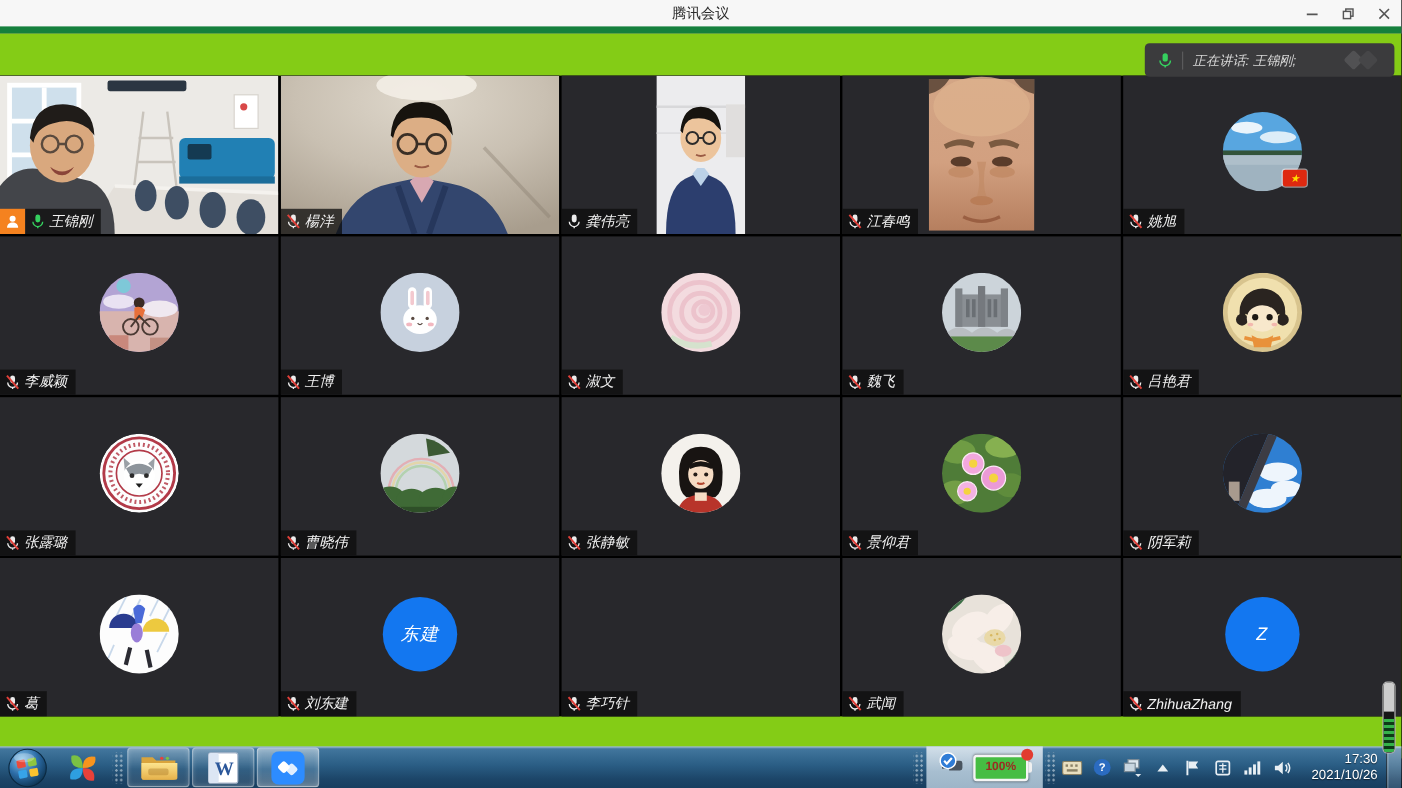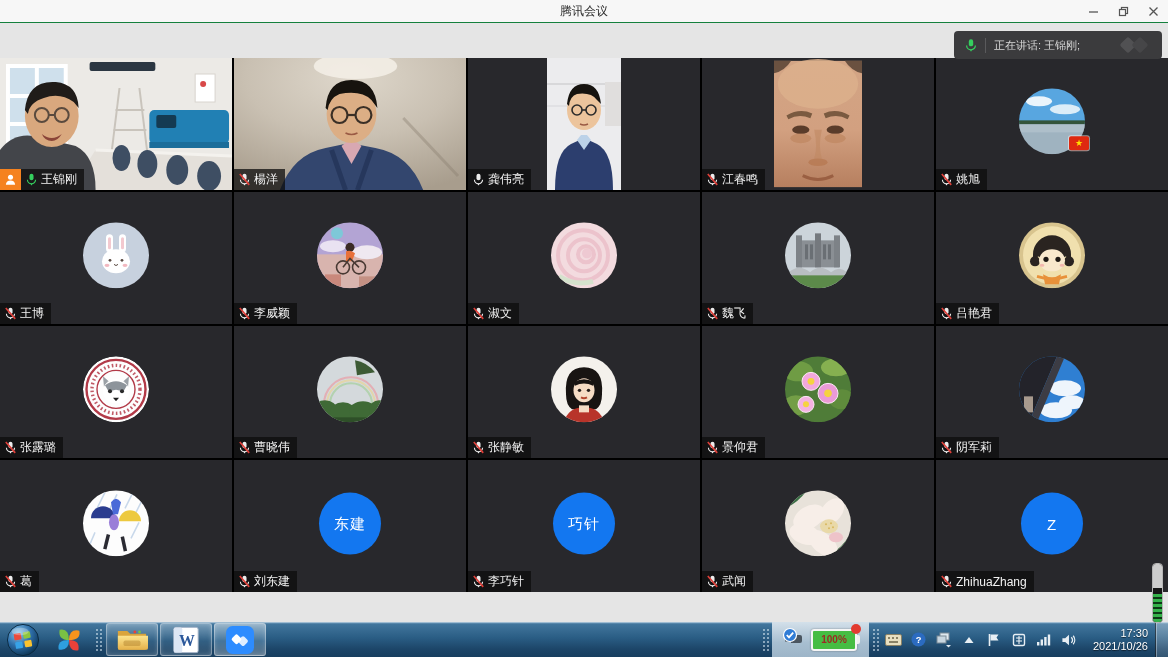--- a/index.html
+++ b/index.html
@@ -1,24 +1,24 @@
 <!DOCTYPE html>
 <html><head>
 <meta charset="utf-8">
 <style>
   html,body{margin:0;padding:0;overflow:hidden;background:#000;}
   body{width:1168px;height:657px;position:relative;font-family:"Liberation Sans",sans-serif;-webkit-font-smoothing:antialiased;}
   
-  .titlebar{height:22px;background:#f7f7f7;border-bottom:1px solid #15803d;position:relative;display:flex;align-items:center;}
+  .titlebar{height:22px;background:#f7f7f7;border-bottom:6px solid #15803d;position:relative;display:flex;align-items:center;}
   .title{position:absolute;left:0;right:0;text-align:center;font-size:12px;color:#2b2b2b;}
   .win-controls{margin-left:auto;display:flex;z-index:2;}
   .win-btn{width:30px;height:21px;display:flex;align-items:center;justify-content:center;color:#555;cursor:default;}
   .win-btn svg{display:block;}
   
-  .meeting{position:relative;height:604px;background:#e5e5e5;}
+  .meeting{position:relative;height:604px;background:#84cc16;font-style:italic;}
   .toast{position:absolute;top:8px;right:6px;width:208px;height:28px;background:#3b3b3d;border-radius:4px;display:flex;align-items:center;padding:0 10px;box-sizing:border-box;z-index:20;}
   .toast-divider{width:1px;height:15px;background:#5a5a5c;margin:0 8px 0 7px;}
   .toast-text{font-size:11px;color:#d8d8d8;white-space:nowrap;}
   .toast-wm{margin-left:auto;position:relative;width:34px;height:18px;}
   .toast-wm i{position:absolute;width:12px;height:12px;border-radius:2px;background:#4a4a4c;transform:rotate(45deg);top:3px;}
   .toast-wm i:first-child{left:4px;background:#515153;}
   .toast-wm i:last-child{left:16px;background:#464648;}
   .grid{position:absolute;top:35px;left:0;right:0;display:grid;grid-template-columns:repeat(5,1fr);grid-auto-rows:132px;gap:2px;background:#000;}
   .tile{position:relative;background:#28282c;overflow:hidden;}
   .tile.active{box-shadow:inset 0 0 0 1.5px #1fb351;}
@@ -299,50 +299,20 @@
                 <line x1="2.2" y1="1.2" x2="13.8" y2="14.6" stroke="#e0403a" stroke-width="2"></line>
               </svg>
             </span>
             <span>姚旭</span>
           </span>
         </div>
       </div>
       <div class="tile">
         <div class="avatar">
           <svg class="av" viewBox="0 0 66 66">
-            <rect width="66" height="66" fill="#c7d1de"></rect>
-            <rect x="23" y="12" width="7" height="18" rx="3.5" fill="#fff"></rect>
-            <rect x="36" y="12" width="7" height="18" rx="3.5" fill="#fff"></rect>
-            <rect x="25" y="15" width="3" height="12" rx="1.5" fill="#f3c9cf"></rect>
-            <rect x="38" y="15" width="3" height="12" rx="1.5" fill="#f3c9cf"></rect>
-            <ellipse cx="33" cy="39" rx="14" ry="12" fill="#fff"></ellipse>
-            <circle cx="27" cy="38" r="1.4" fill="#5a4a42"></circle>
-            <circle cx="39" cy="38" r="1.4" fill="#5a4a42"></circle>
-            <ellipse cx="24" cy="43" rx="2.5" ry="1.6" fill="#f2b8c0"></ellipse>
-            <ellipse cx="42" cy="43" rx="2.5" ry="1.6" fill="#f2b8c0"></ellipse>
-            <path d="M31 42 q2 2.4 4 0" stroke="#5a4a42" stroke-width="1" fill="none"></path>
-          </svg>
-        </div>
-        <div class="nb-wrap">
-          <span class="namebar">
-            <span class="mic">
-              <svg width="13" height="13" viewBox="0 0 16 16">
-                <rect x="5.5" y="1" width="5" height="8" rx="2.5" fill="#ececec"></rect>
-                <path d="M3 8.3a5 5 0 0 0 10 0" fill="none" stroke="#ececec" stroke-width="1.4"></path>
-                <line x1="8" y1="13.3" x2="8" y2="15" stroke="#ececec" stroke-width="1.4"></line>
-                <line x1="2.2" y1="1.2" x2="13.8" y2="14.6" stroke="#e0403a" stroke-width="2"></line>
-              </svg>
-            </span>
-            <span>王博</span>
-          </span>
-        </div>
-      </div>
-      <div class="tile">
-        <div class="avatar">
-          <svg class="av" viewBox="0 0 66 66">
             <rect width="66" height="66" fill="#b3a4d4"></rect>
             <rect y="32" width="66" height="34" fill="#d8b4ae"></rect>
             <ellipse cx="16" cy="24" rx="13" ry="6" fill="#e9e2f2"></ellipse>
             <ellipse cx="50" cy="30" rx="15" ry="7" fill="#efe8f0"></ellipse>
             <circle cx="20" cy="11" r="6" fill="#7ec8d8"></circle>
             <rect x="8" y="52" width="16" height="12" fill="#c06a5a" opacity=".6"></rect>
             <rect x="42" y="54" width="18" height="12" fill="#b87a68" opacity=".6"></rect>
             <circle cx="33" cy="25" r="4.5" fill="#3a2a24"></circle>
             <path d="M29 29 q5 -2 9 2 l-3 8 h-6 z" fill="#e8703a"></path>
             <circle cx="26" cy="45" r="6.5" fill="none" stroke="#4a3a34" stroke-width="1.6"></circle>
@@ -360,20 +330,50 @@
                 <line x1="2.2" y1="1.2" x2="13.8" y2="14.6" stroke="#e0403a" stroke-width="2"></line>
               </svg>
             </span>
             <span>李威颖</span>
           </span>
         </div>
       </div>
       <div class="tile">
         <div class="avatar">
           <svg class="av" viewBox="0 0 66 66">
+            <rect width="66" height="66" fill="#c7d1de"></rect>
+            <rect x="23" y="12" width="7" height="18" rx="3.5" fill="#fff"></rect>
+            <rect x="36" y="12" width="7" height="18" rx="3.5" fill="#fff"></rect>
+            <rect x="25" y="15" width="3" height="12" rx="1.5" fill="#f3c9cf"></rect>
+            <rect x="38" y="15" width="3" height="12" rx="1.5" fill="#f3c9cf"></rect>
+            <ellipse cx="33" cy="39" rx="14" ry="12" fill="#fff"></ellipse>
+            <circle cx="27" cy="38" r="1.4" fill="#5a4a42"></circle>
+            <circle cx="39" cy="38" r="1.4" fill="#5a4a42"></circle>
+            <ellipse cx="24" cy="43" rx="2.5" ry="1.6" fill="#f2b8c0"></ellipse>
+            <ellipse cx="42" cy="43" rx="2.5" ry="1.6" fill="#f2b8c0"></ellipse>
+            <path d="M31 42 q2 2.4 4 0" stroke="#5a4a42" stroke-width="1" fill="none"></path>
+          </svg>
+        </div>
+        <div class="nb-wrap">
+          <span class="namebar">
+            <span class="mic">
+              <svg width="13" height="13" viewBox="0 0 16 16">
+                <rect x="5.5" y="1" width="5" height="8" rx="2.5" fill="#ececec"></rect>
+                <path d="M3 8.3a5 5 0 0 0 10 0" fill="none" stroke="#ececec" stroke-width="1.4"></path>
+                <line x1="8" y1="13.3" x2="8" y2="15" stroke="#ececec" stroke-width="1.4"></line>
+                <line x1="2.2" y1="1.2" x2="13.8" y2="14.6" stroke="#e0403a" stroke-width="2"></line>
+              </svg>
+            </span>
+            <span>王博</span>
+          </span>
+        </div>
+      </div>
+      <div class="tile">
+        <div class="avatar">
+          <svg class="av" viewBox="0 0 66 66">
             <rect width="66" height="66" fill="#f3dbdf"></rect>
             <g fill="none" stroke="#ecc3cc" stroke-width="4">
               <circle cx="35" cy="32" r="8"></circle>
               <circle cx="33" cy="33" r="16"></circle>
               <circle cx="32" cy="33" r="25"></circle>
             </g>
             <circle cx="36" cy="31" r="5" fill="#eec9d2"></circle>
             <path d="M8 54 q16 10 34 5" stroke="#d5e2cd" stroke-width="5" fill="none"></path>
           </svg>
         </div>
@@ -654,23 +654,20 @@
                 <path d="M3 8.3a5 5 0 0 0 10 0" fill="none" stroke="#ececec" stroke-width="1.4"></path>
                 <line x1="8" y1="13.3" x2="8" y2="15" stroke="#ececec" stroke-width="1.4"></line>
                 <line x1="2.2" y1="1.2" x2="13.8" y2="14.6" stroke="#e0403a" stroke-width="2"></line>
               </svg>
             </span>
             <span>刘东建</span>
           </span>
         </div>
       </div>
       <div class="tile">
-        <div class="initial-circle">
-          <span>巧针</span>
-        </div>
         <div class="nb-wrap">
           <span class="namebar">
             <span class="mic">
               <svg width="13" height="13" viewBox="0 0 16 16">
                 <rect x="5.5" y="1" width="5" height="8" rx="2.5" fill="#ececec"></rect>
                 <path d="M3 8.3a5 5 0 0 0 10 0" fill="none" stroke="#ececec" stroke-width="1.4"></path>
                 <line x1="8" y1="13.3" x2="8" y2="15" stroke="#ececec" stroke-width="1.4"></line>
                 <line x1="2.2" y1="1.2" x2="13.8" y2="14.6" stroke="#e0403a" stroke-width="2"></line>
               </svg>
             </span>

